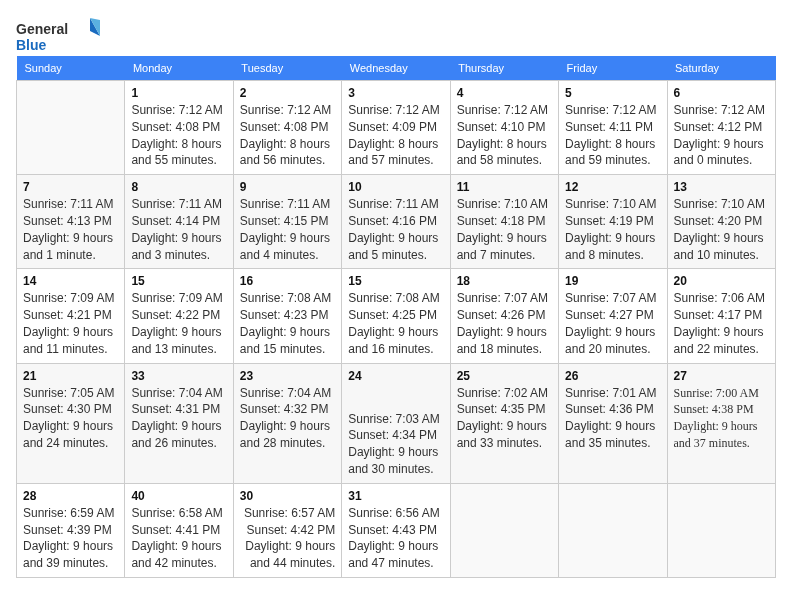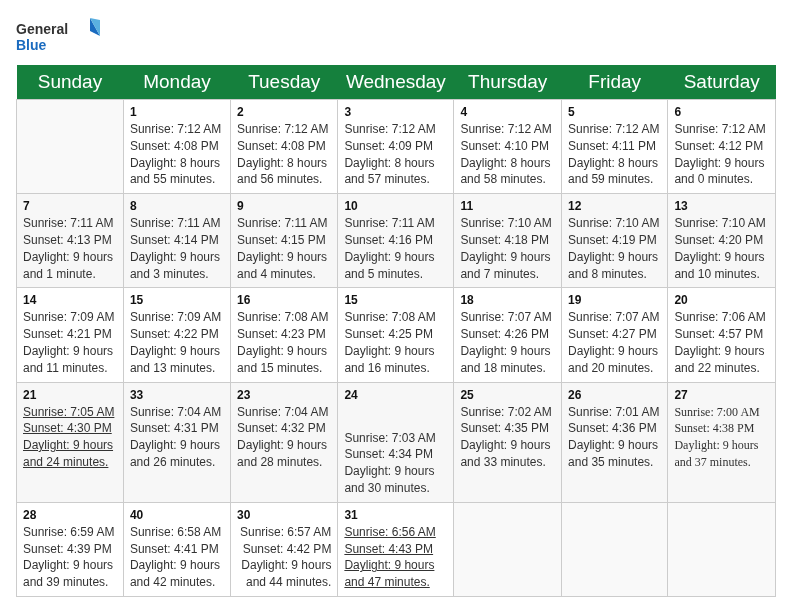--- a/index.html
+++ b/index.html
@@ -7,21 +7,21 @@
       font-family: Arial, sans-serif;
       background: #fff;
       width: 792px;
       min-height: 612px;
       padding: 16px;
     }
     .header-area {
       display: flex;
       justify-content: space-between;
       align-items: flex-start;
-      margin-bottom: 9px;
+      margin-bottom: 0;
     }
     .logo {
       display: flex;
       align-items: center;
       gap: 4px;
     }
     .title-area {
       text-align: right;
     }
     .main-title {
@@ -32,25 +32,25 @@
     .subtitle {
       font-size: 16px;
       color: #555;
     }
     table {
       width: 100%;
       border-collapse: collapse;
       font-size: 11px;
     }
     thead tr th {
-      background-color: #15803d;
+      background-color: #3b82f6;
       color: #fff;
-      text-align: center;
+      text-align: left;
       padding: 6px 8px;
-      font-size: 19px;
+      font-size: 11px;
       font-weight: normal;
     }
     tbody tr td {
       border: 1px solid #ccc;
       vertical-align: top;
       padding: 5px 6px;
       width: 14.28%;
       height: 80px;
       background: #fff;
     }
@@ -238,29 +238,29 @@
         <td>
           <div class="day-number">19</div>
           <div class="day-info" style="white-space: pre-line;">Sunrise: 7:07 AM
 Sunset: 4:27 PM
 Daylight: 9 hours
 and 20 minutes.</div>
         </td>
         <td>
           <div class="day-number">20</div>
           <div class="day-info" style="white-space: pre-line;">Sunrise: 7:06 AM
-Sunset: 4:57 PM
+Sunset: 4:17 PM
 Daylight: 9 hours
 and 22 minutes.</div>
         </td>
       </tr>
       <tr>
         <td>
           <div class="day-number">21</div>
-          <div class="day-info" style="white-space: pre-line; text-decoration: underline;">Sunrise: 7:05 AM
+          <div class="day-info" style="white-space: pre-line;">Sunrise: 7:05 AM
 Sunset: 4:30 PM
 Daylight: 9 hours
 and 24 minutes.</div>
         </td>
         <td>
           <div class="day-number">33</div>
           <div class="day-info" style="white-space: pre-line;">Sunrise: 7:04 AM
 Sunset: 4:31 PM
 Daylight: 9 hours
 and 26 minutes.</div>
@@ -318,21 +318,21 @@
         </td>
         <td>
           <div class="day-number">30</div>
           <div class="day-info" style="white-space: pre-line; text-align: right;">Sunrise: 6:57 AM
 Sunset: 4:42 PM
 Daylight: 9 hours
 and 44 minutes.</div>
         </td>
         <td>
           <div class="day-number">31</div>
-          <div class="day-info" style="white-space: pre-line; text-decoration: underline;">Sunrise: 6:56 AM
+          <div class="day-info" style="white-space: pre-line;">Sunrise: 6:56 AM
 Sunset: 4:43 PM
 Daylight: 9 hours
 and 47 minutes.</div>
         </td>
         <td class="empty-cell"></td>
         <td class="empty-cell"></td>
         <td class="empty-cell"></td>
       </tr>
     </tbody>
 </table>

